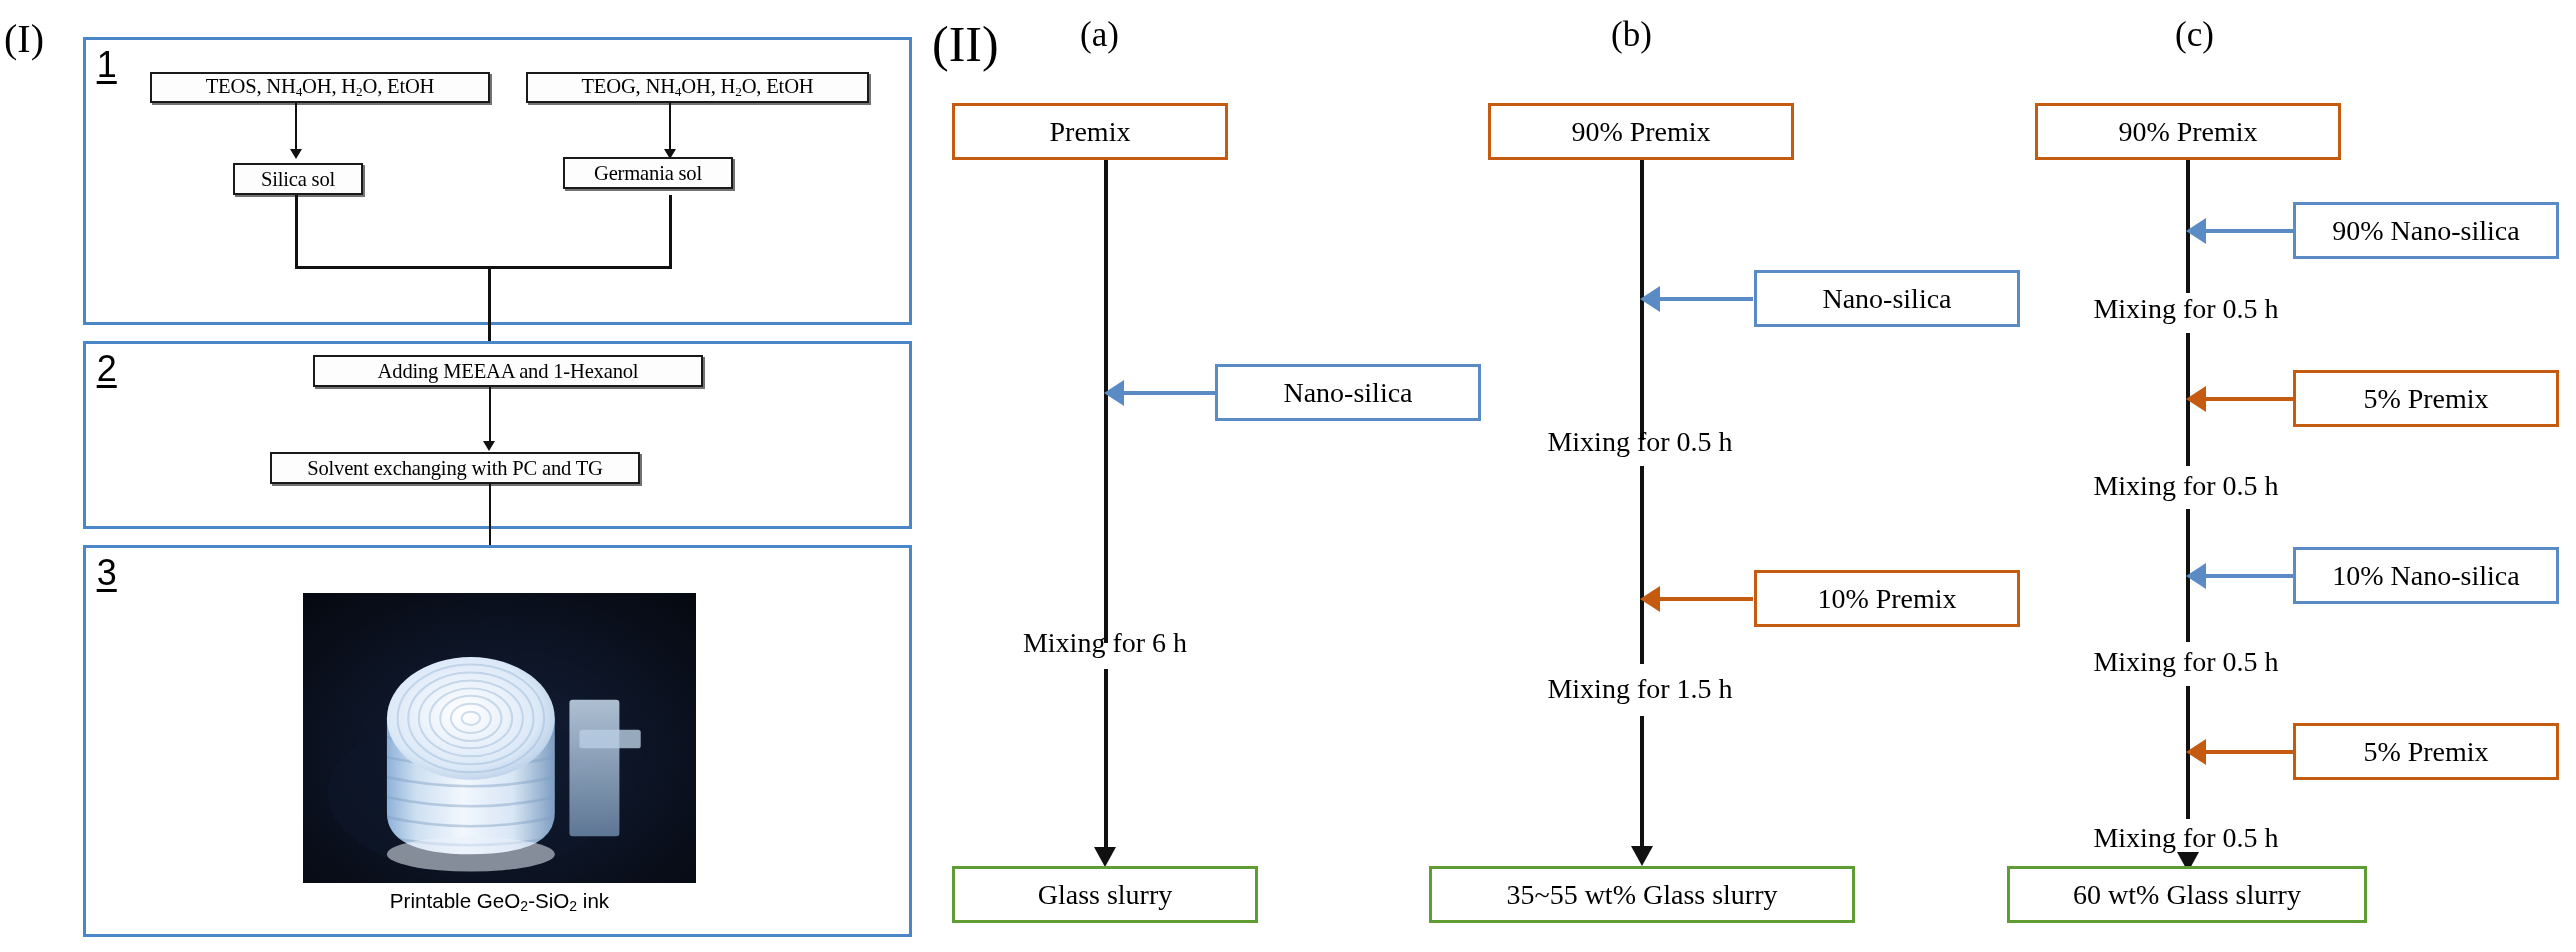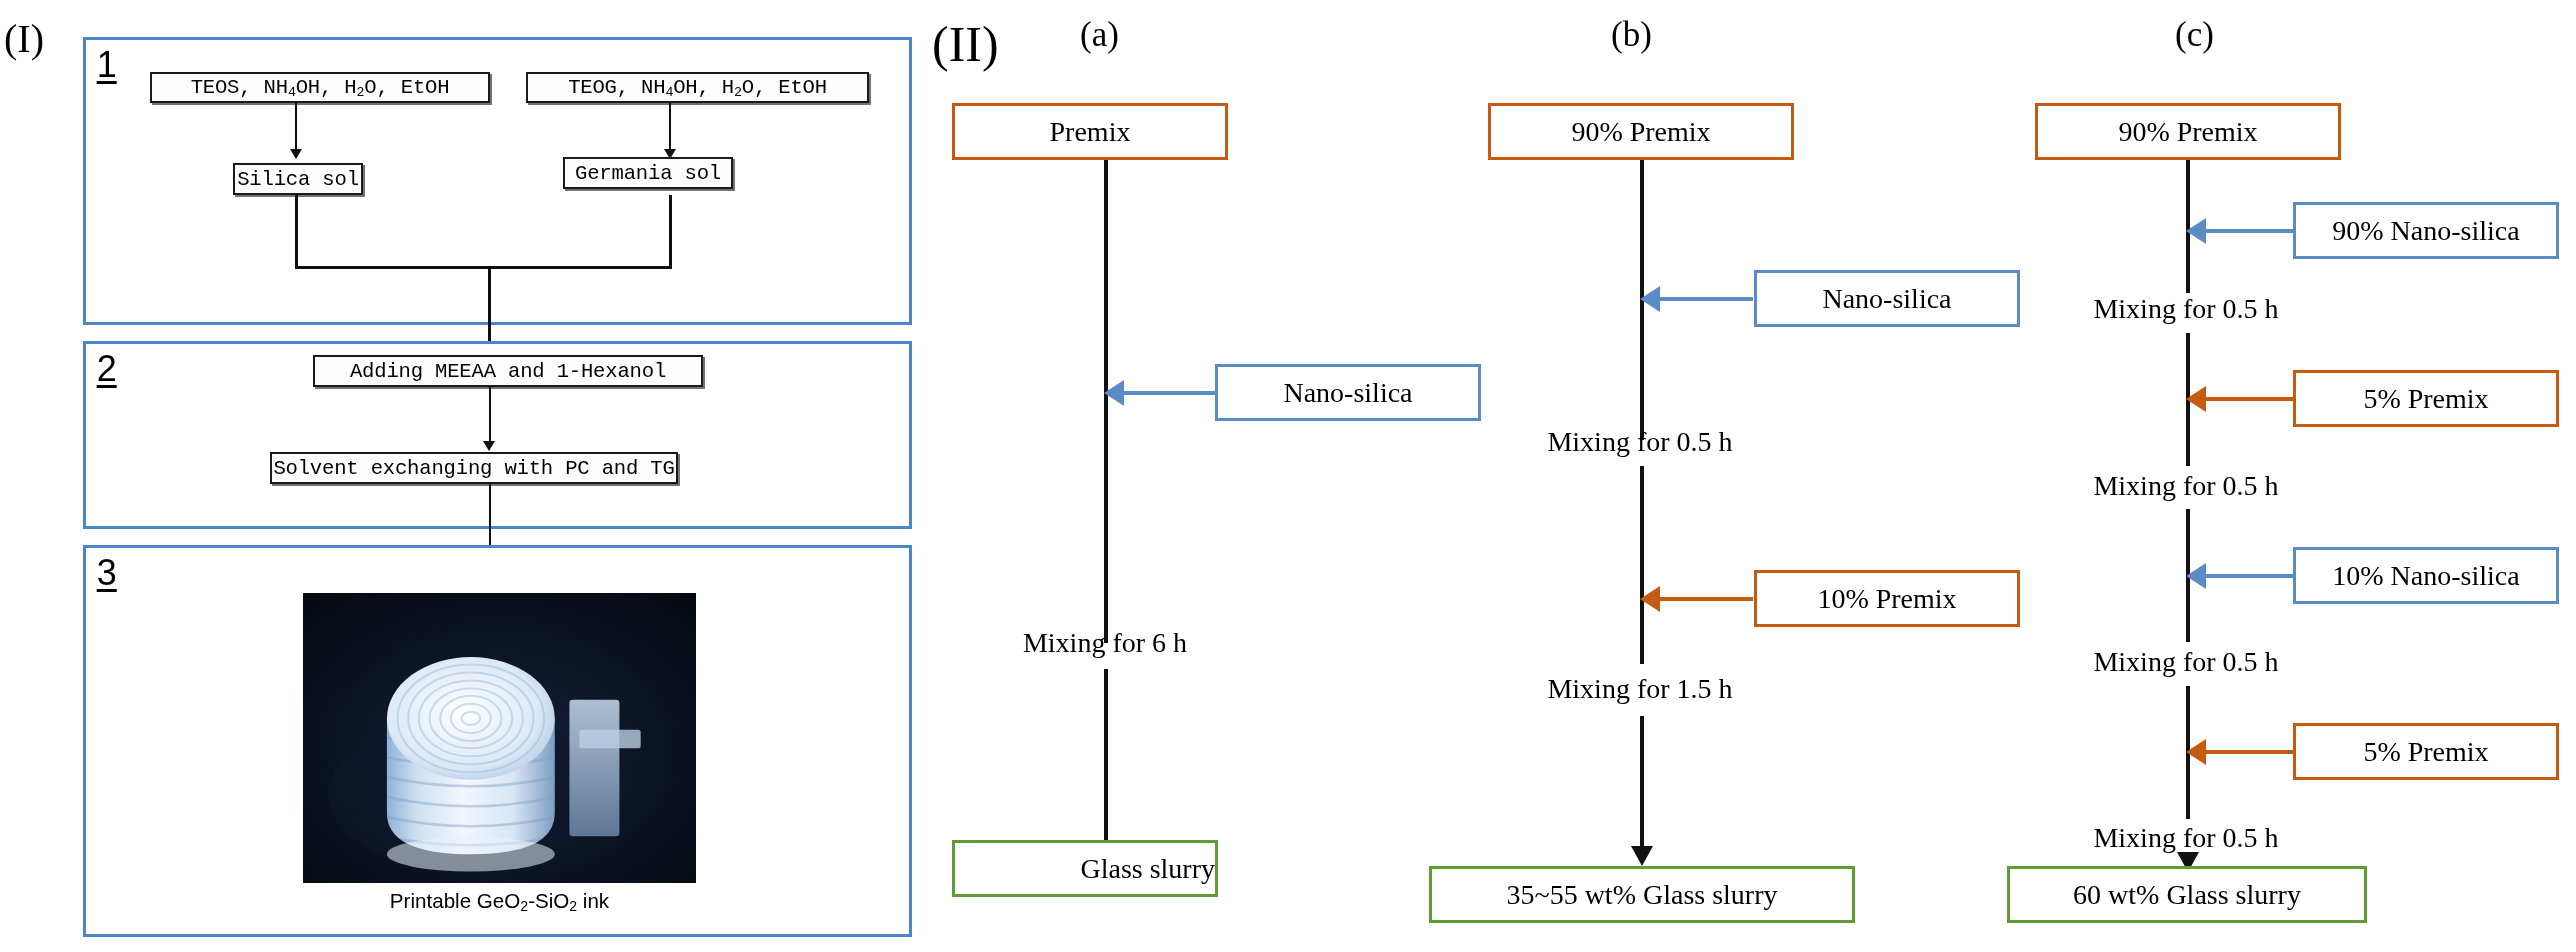--- a/index.html
+++ b/index.html
@@ -12,21 +12,21 @@
   
   #panel-I-label{left:4px;top:14.7px;font-size:40px;font-family:"Liberation Serif",serif;}
 
   .blue-frame{border:3.3px solid #4a87c8;background:#ffffff;}
   .step-num{position:absolute;left:10.7px;top:4px;font-size:36px;
             font-family:"Liberation Sans",sans-serif;
             text-decoration:underline;text-underline-offset:4px;}
 
   .bw-box{border:2px solid #1a1a1a;background:#fdfdfd;
           display:flex;align-items:center;justify-content:center;
-          font-family:Liberation Mono, monospace;font-size:20.6px;
+          font-family:Liberation Serif, serif;font-size:20.6px;
           box-shadow:2px 2px 0 rgba(0,0,0,0.55);letter-spacing:-0.2px;}
   .bw-box sub{font-size:13.3px;vertical-align:-2.7px;}
 
   .vline{background:#111;width:2.7px;}
   .hline{background:#111;height:2.7px;}
   .vline-thin{background:#111;width:2px;}
 
   .arrow-down{width:0;height:0;border-left:6px solid transparent;
               border-right:6px solid transparent;border-top:10.7px solid #111;}
   .arrow-down-big{width:0;height:0;border-left:11.3px solid transparent;
@@ -97,21 +97,21 @@
 
 <div class="abs blue-frame" style="left:83px;top:341px;width:829px;height:188px;">
   <div class="step-num">2</div>
 </div>
 
 <div class="abs bw-box" style="left:313px;top:355px;width:390px;height:32px;">
   <span>Adding MEEAA and 1-Hexanol</span>
 </div>
 <div class="abs vline-thin" style="left:489px;top:387px;height:59px;"></div>
 <div class="abs arrow-down" style="left:483px;top:441px;"></div>
-<div class="abs bw-box" style="left:270px;top:452px;width:408px;height:32px;">
+<div class="abs bw-box" style="left:270px;top:452px;width:370px;height:32px;">
   <span>Solvent exchanging with PC and TG</span>
 </div>
 <div class="abs vline-thin" style="left:489px;top:483px;height:88px;"></div>
 <div class="abs arrow-down" style="left:483px;top:567px;"></div>
 
 <div class="abs blue-frame" style="left:83px;top:545px;width:829px;height:392px;">
   <div class="step-num">3</div>
 </div>
 
 <div class="abs photo-frame" style="left:303px;top:593px;width:393px;height:290px;">
@@ -187,21 +187,21 @@
   <div class="feed-head blue"></div>
   <div class="feed-shaft blue" style="width:92px;"></div>
 </div>
 <div class="abs flow-box blue" style="left:1215px;top:364px;width:266px;height:57px;">
   <span>Nano-silica</span>
 </div>
 
 <div class="abs mix-label" style="left:972px;top:627px;width:266px;">Mixing for 6 h</div>
 <div class="abs stem" style="left:1104px;top:669px;height:183px;"></div>
 <div class="abs arrow-down-big" style="left:1094px;top:847px;"></div>
-<div class="abs flow-box green" style="left:952px;top:840px;width:266px;height:57px;justify-content:flex-end;">
+<div class="abs flow-box green" style="left:952px;top:866px;width:306px;height:57px;">
   <span>Glass slurry</span>
 </div>
 
 <div class="abs col-letter" style="left:1558px;top:14.7px;width:147px;">(b)</div>
 
 <div class="abs flow-box" style="left:1488px;top:103px;width:306px;height:57px;">
   <span>90% Premix</span>
 </div>
 <div class="abs stem" style="left:1640px;top:160px;height:280px;"></div>
 

